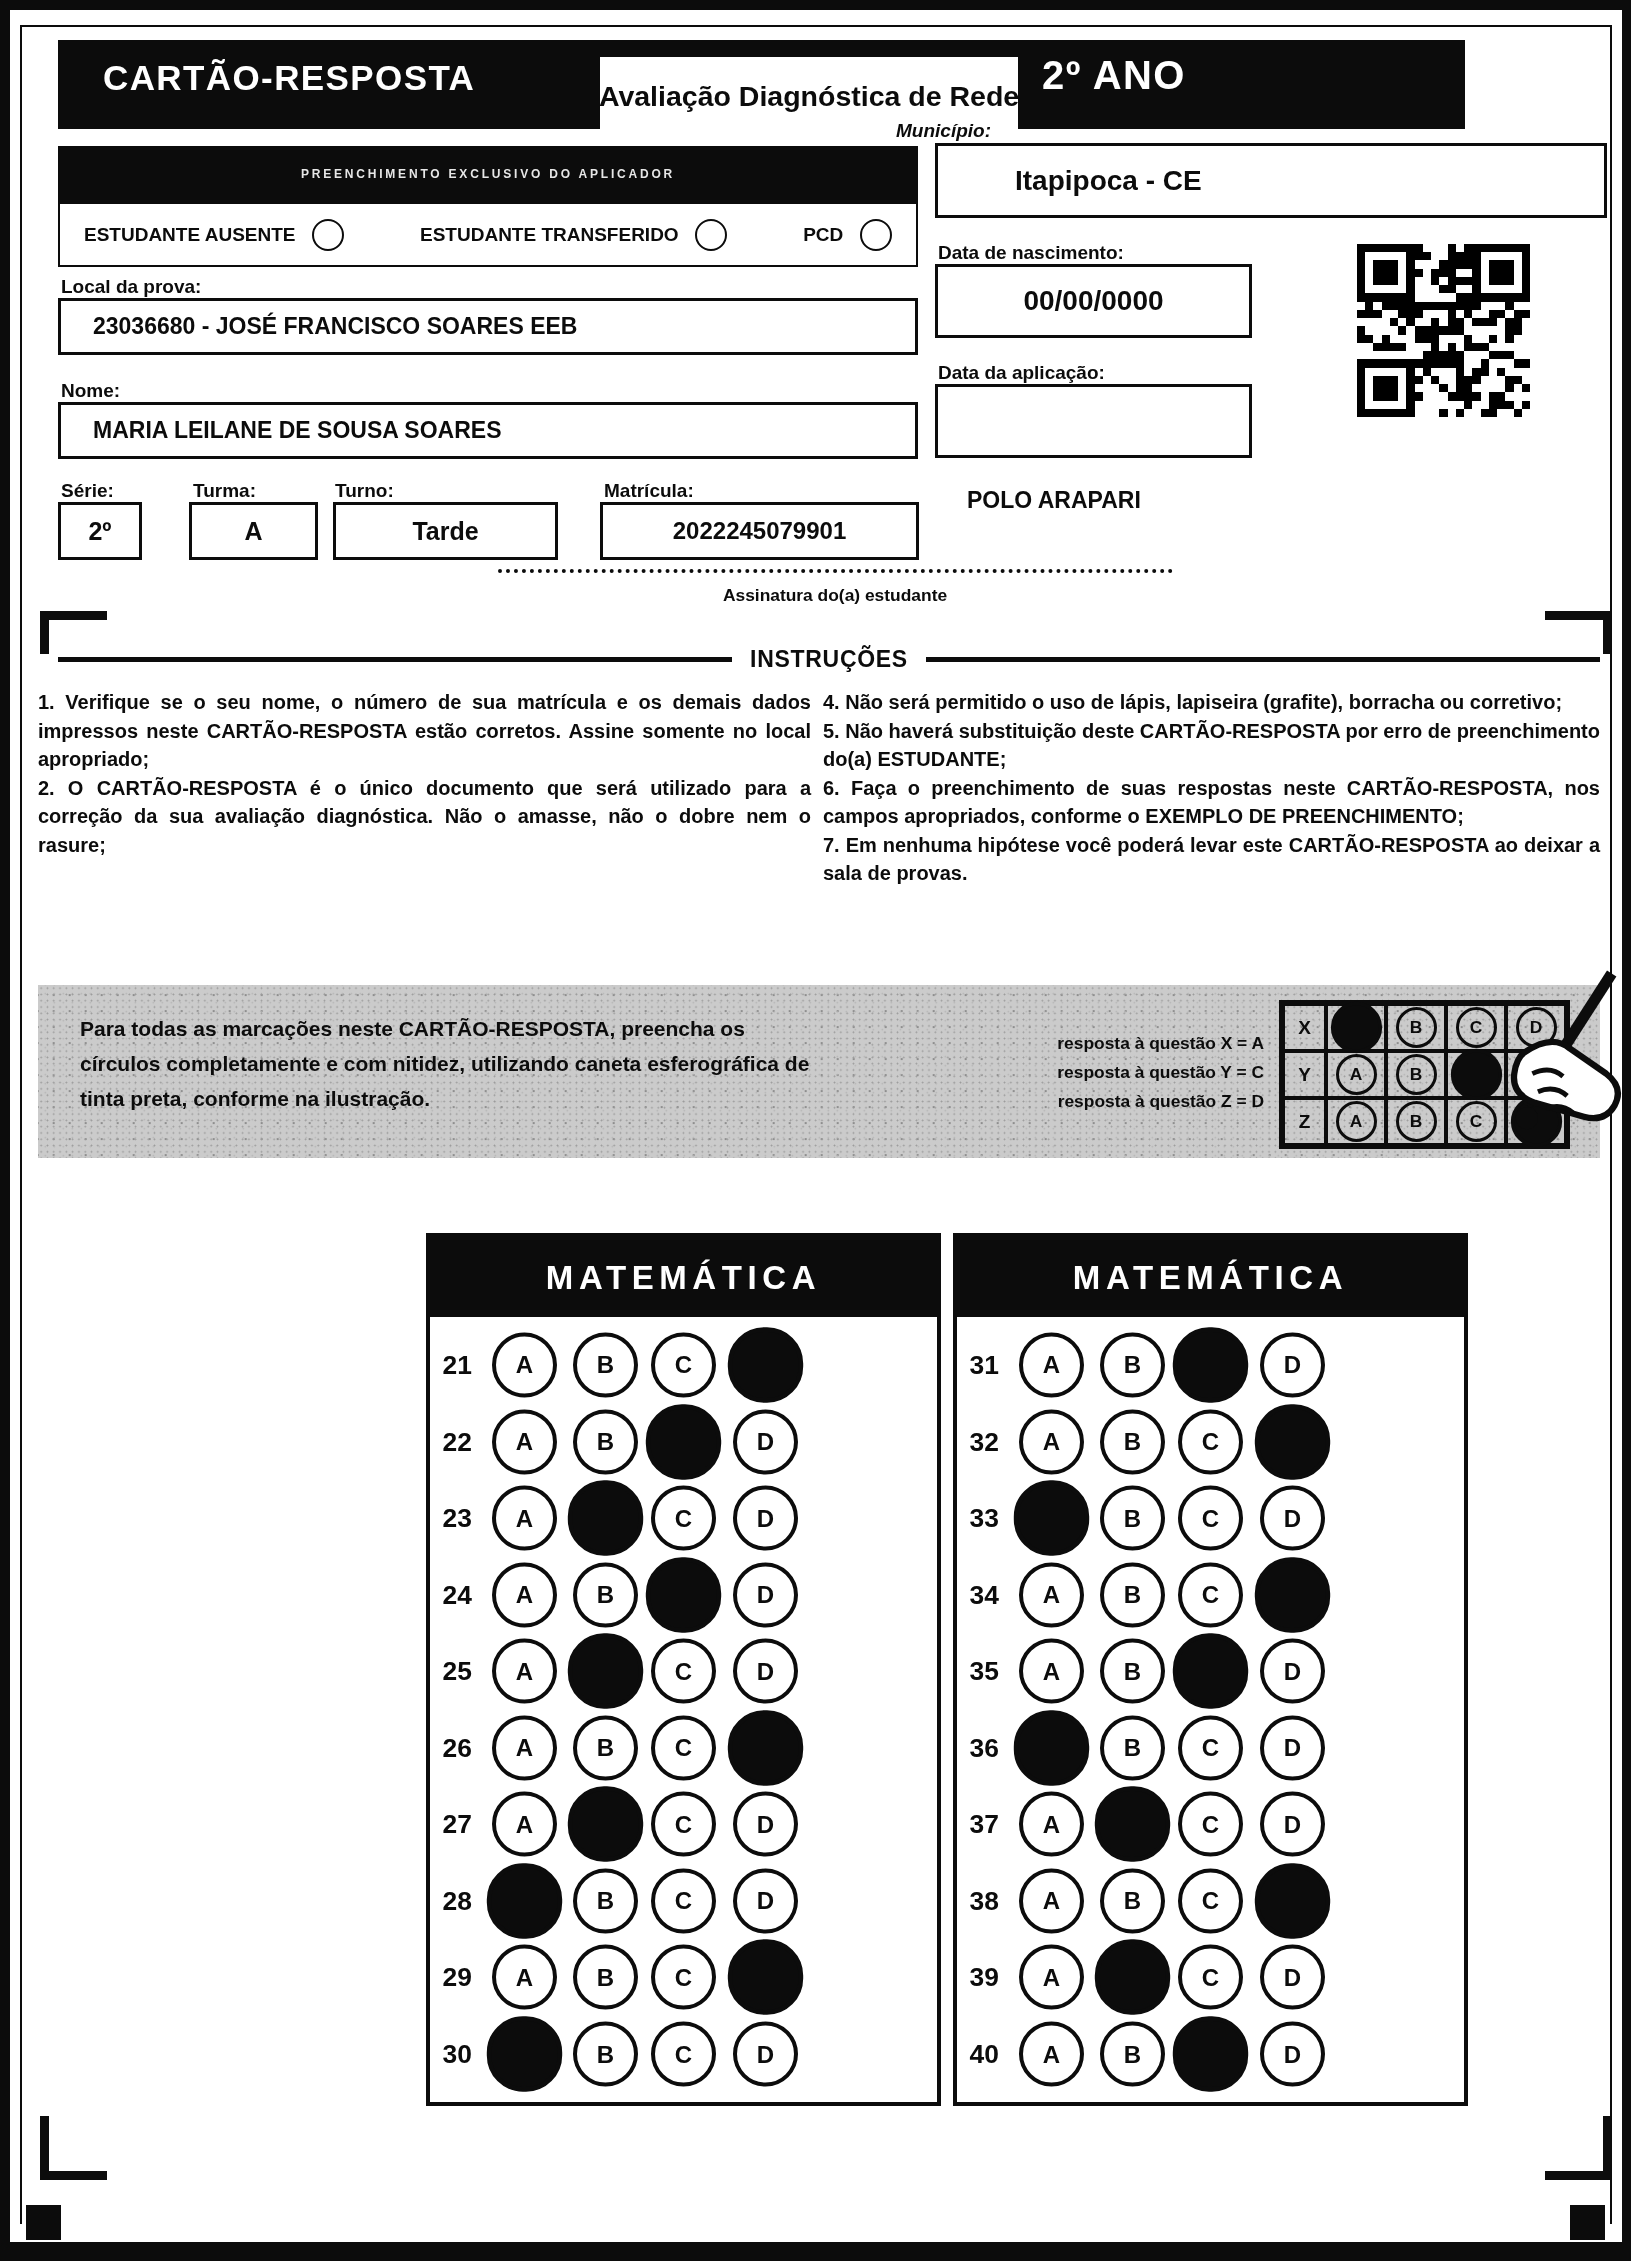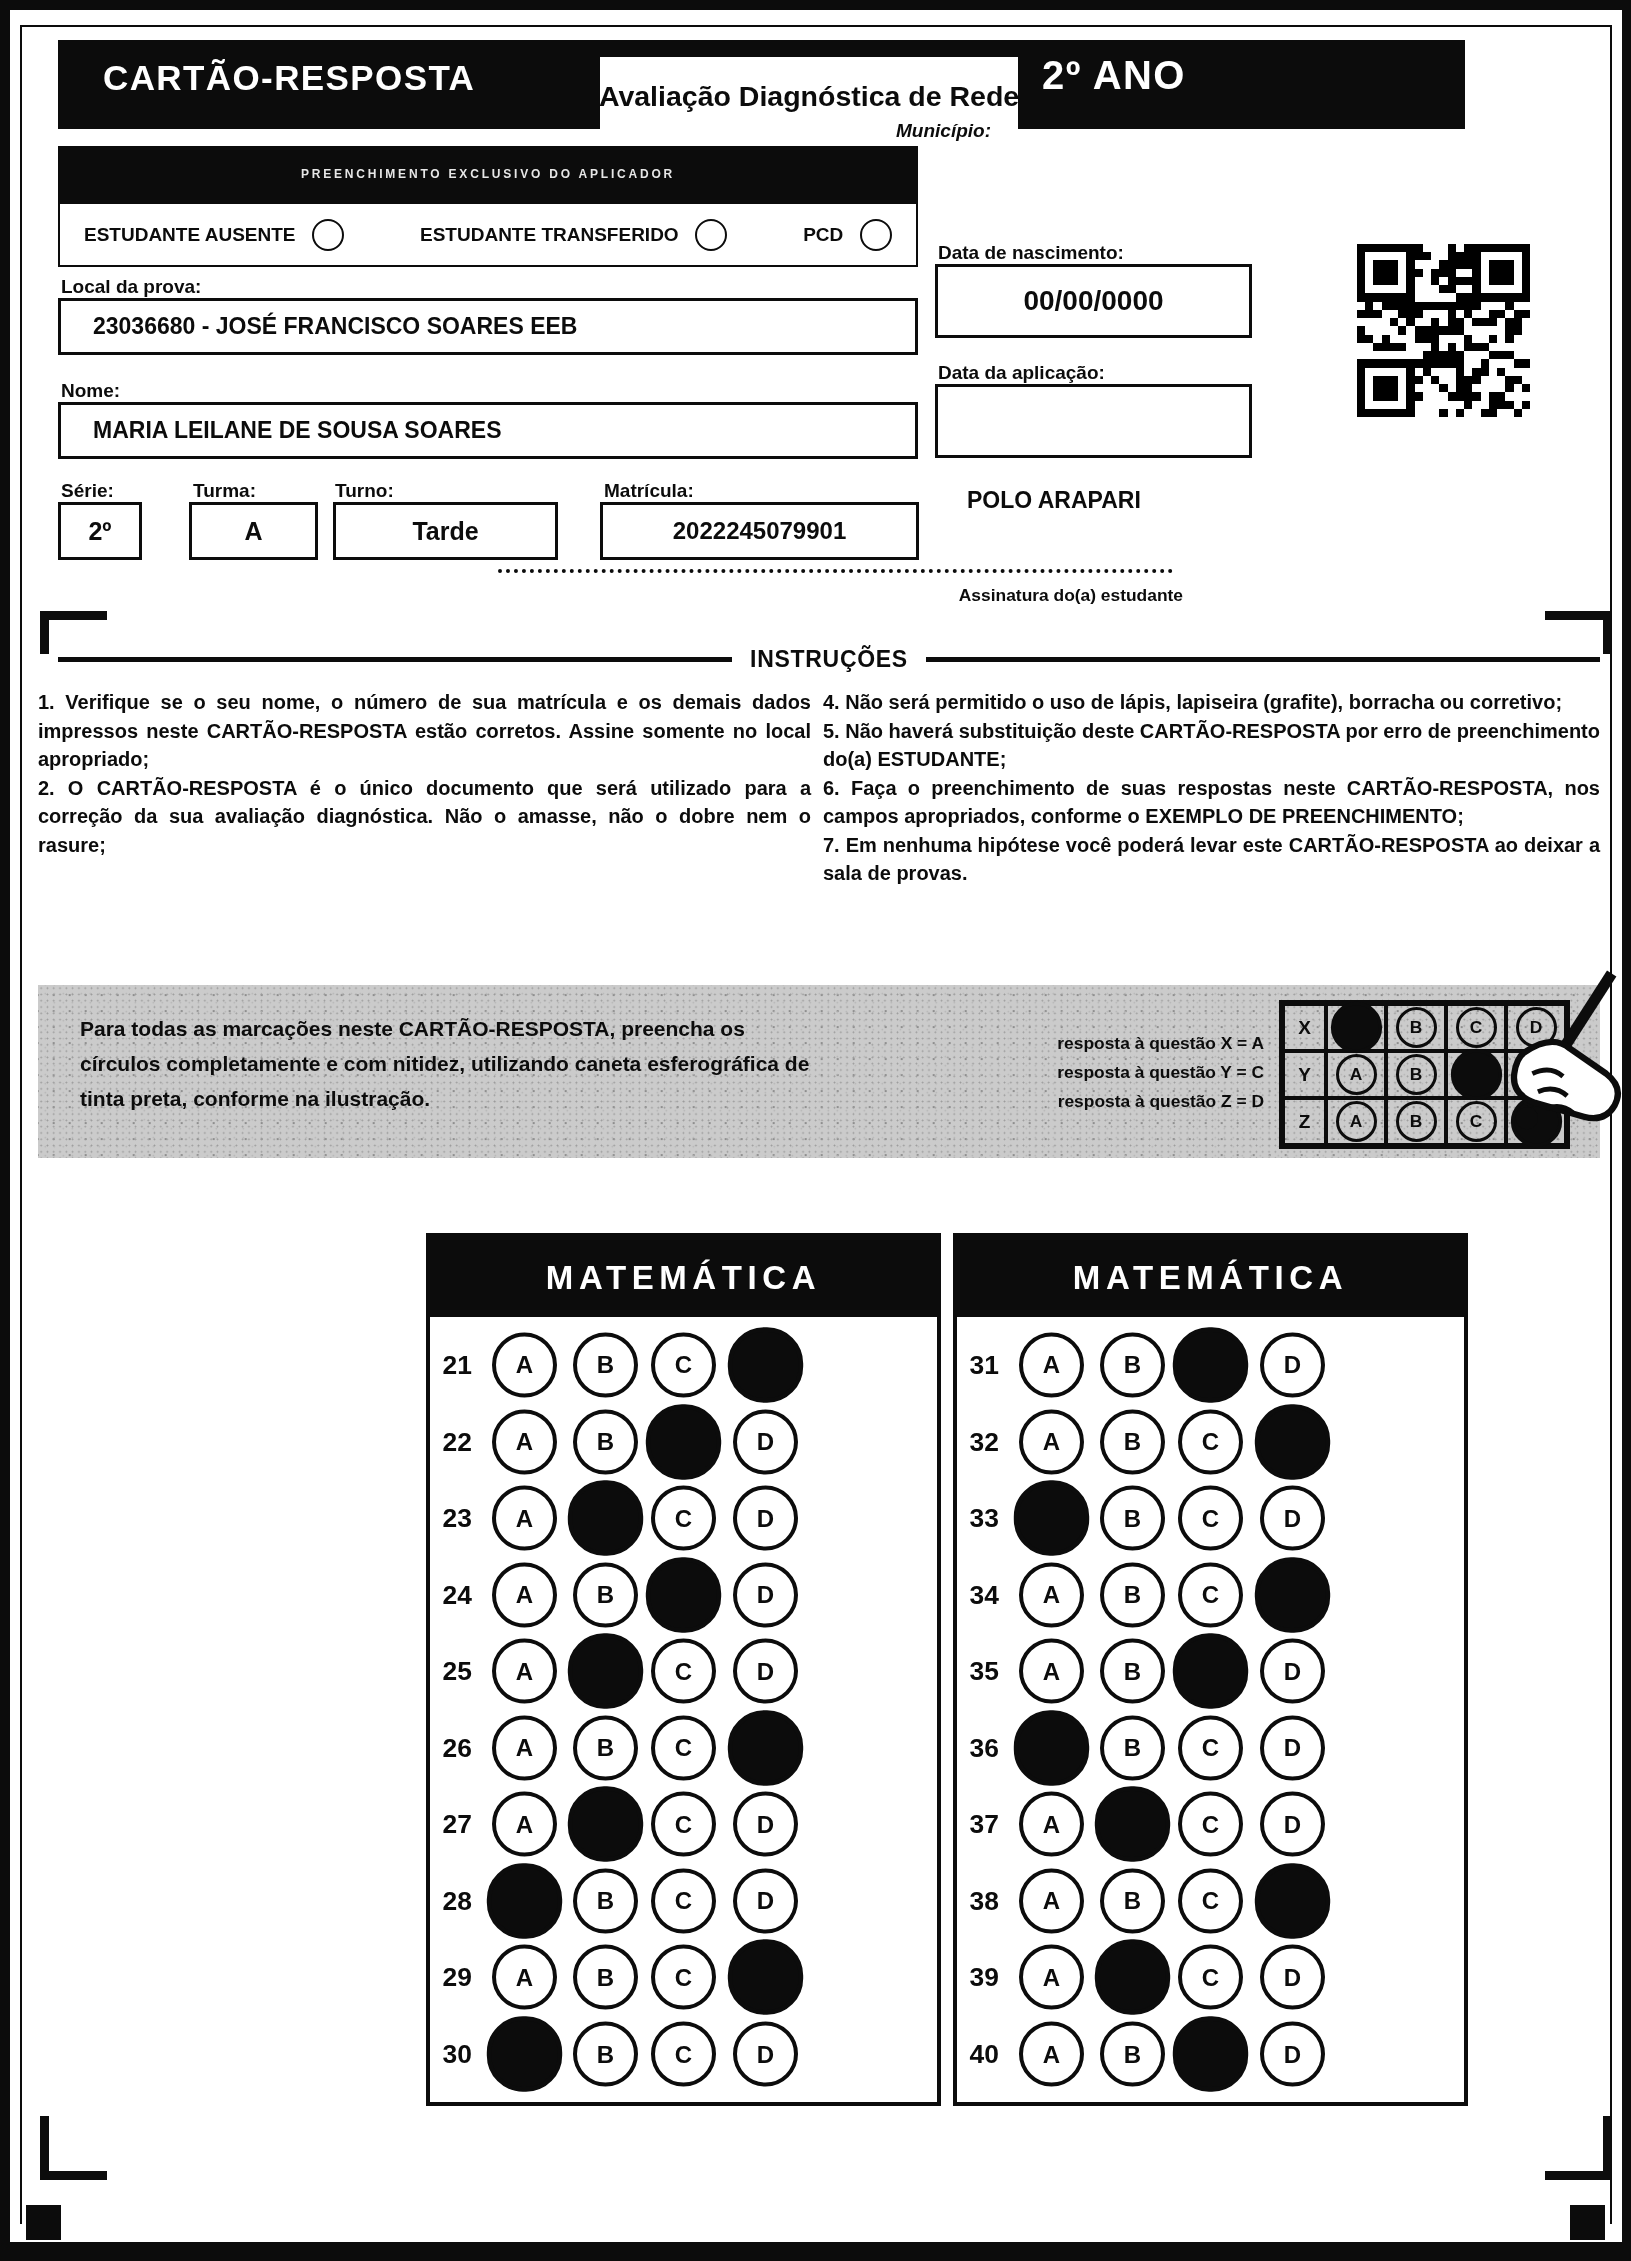--- a/index.html
+++ b/index.html
@@ -28,21 +28,21 @@
   
   .status-row{left:58px;top:202px;width:860px;height:65px;border:2.8px solid #0c0c0c;
               display:flex;align-items:center;justify-content:space-between;padding:0 24px;background:#fff;}
   .sgroup{display:flex;align-items:center;gap:16.7px;font-size:19px;}
   .status-circle{width:28px;height:28px;border:2.8px solid #0c0c0c;border-radius:50%;background:#fff;}
   .field-label{font-size:19px;white-space:nowrap;}
   .field-box{border:3.5px solid #0c0c0c;background:#fff;display:flex;align-items:center;font-size:23px;}
   .center{justify-content:center;}
   
   .sig-line{left:498px;top:569px;width:675px;height:0;border-top:4.2px dotted #0c0c0c;}
-  .sig-caption{left:487px;top:585px;width:696px;text-align:right;font-size:17.4px;}
+  .sig-caption{left:487px;top:585px;width:696px;text-align:center;font-size:17.4px;}
   
   .br-tl{left:40px;top:611px;width:67px;height:43px;border-top:9px solid #0c0c0c;border-left:9px solid #0c0c0c;}
   .br-tr{left:1545px;top:611px;width:67px;height:43px;border-top:9px solid #0c0c0c;border-right:9px solid #0c0c0c;}
   .br-bl{left:40px;top:2116px;width:67px;height:64px;border-bottom:9px solid #0c0c0c;border-left:9px solid #0c0c0c;}
   .br-br{left:1545px;top:2116px;width:67px;height:64px;border-bottom:9px solid #0c0c0c;border-right:9px solid #0c0c0c;}
   .corner-sq{width:35px;height:35px;background:#0c0c0c;}
   
   .instr-head{left:58px;top:646px;width:1542px;display:flex;align-items:center;gap:18px;}
   .instr-rule{flex:1;height:4.9px;background:#0c0c0c;}
   .instr-title{font-size:23px;letter-spacing:0.7px;}
@@ -138,20 +138,23 @@
     <span>A</span>
   </div>
   <div class="abs field-box center" style="left:333px;top:502px;width:225px;height:58px;font-size:25px;">
     <span>Tarde</span>
   </div>
   <div class="abs field-box center" style="left:600px;top:502px;width:319px;height:58px;font-size:24px;">
     <span>2022245079901</span>
   </div>
 
   <div class="abs field-label" style="left:896px;top:120px;font-style:italic;">Município:</div>
+  <div class="abs field-box" style="left:935px;top:143px;width:672px;height:75px;padding-left:77px;font-size:28px;">
+    <span>Itapipoca - CE</span>
+  </div>
 
   <div class="abs field-label" style="left:938px;top:242px;">Data de nascimento:</div>
   <div class="abs field-box center" style="left:935px;top:264px;width:317px;height:74px;font-size:28px;">
     <span>00/00/0000</span>
   </div>
 
   <div class="abs field-label" style="left:938px;top:362px;">Data da aplicação:</div>
   <div class="abs field-box center" style="left:935px;top:384px;width:317px;height:74px;">
     <span></span>
   </div>

